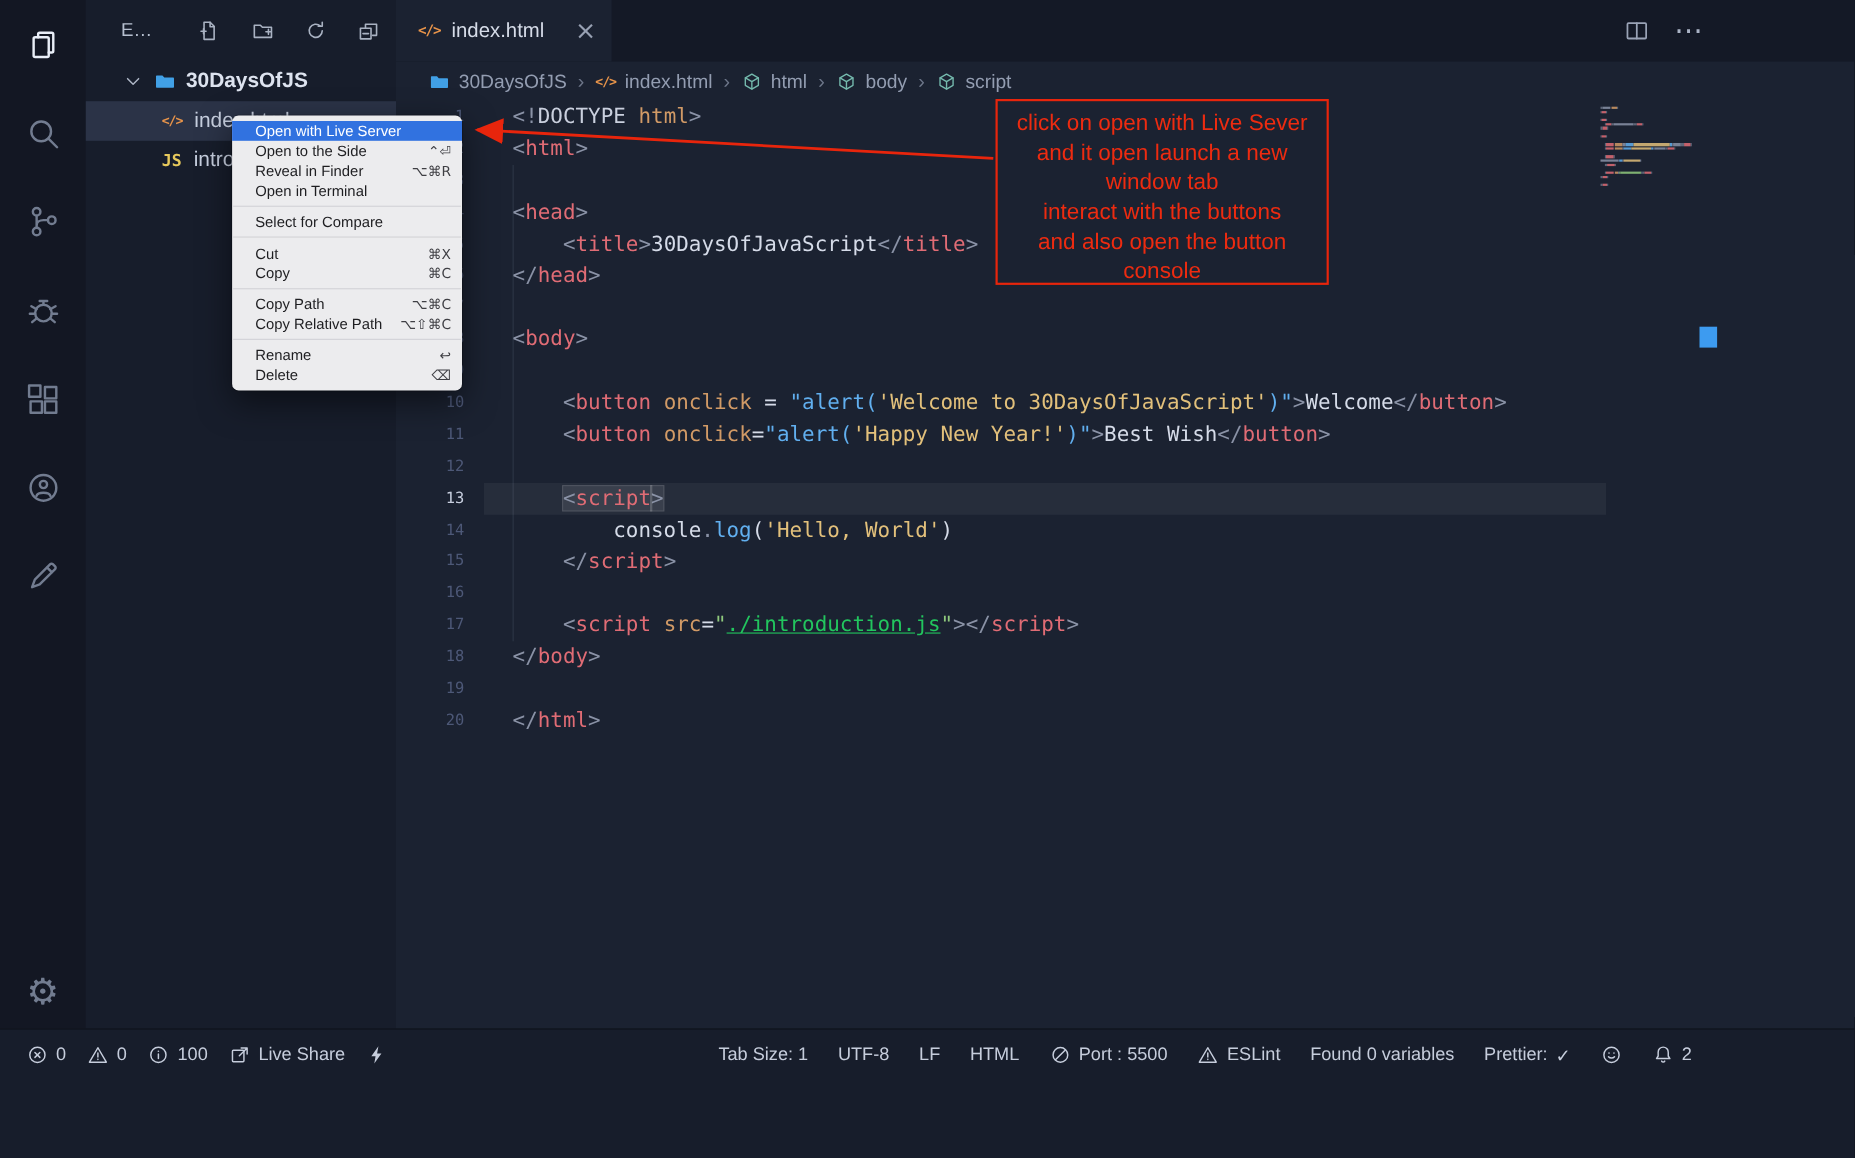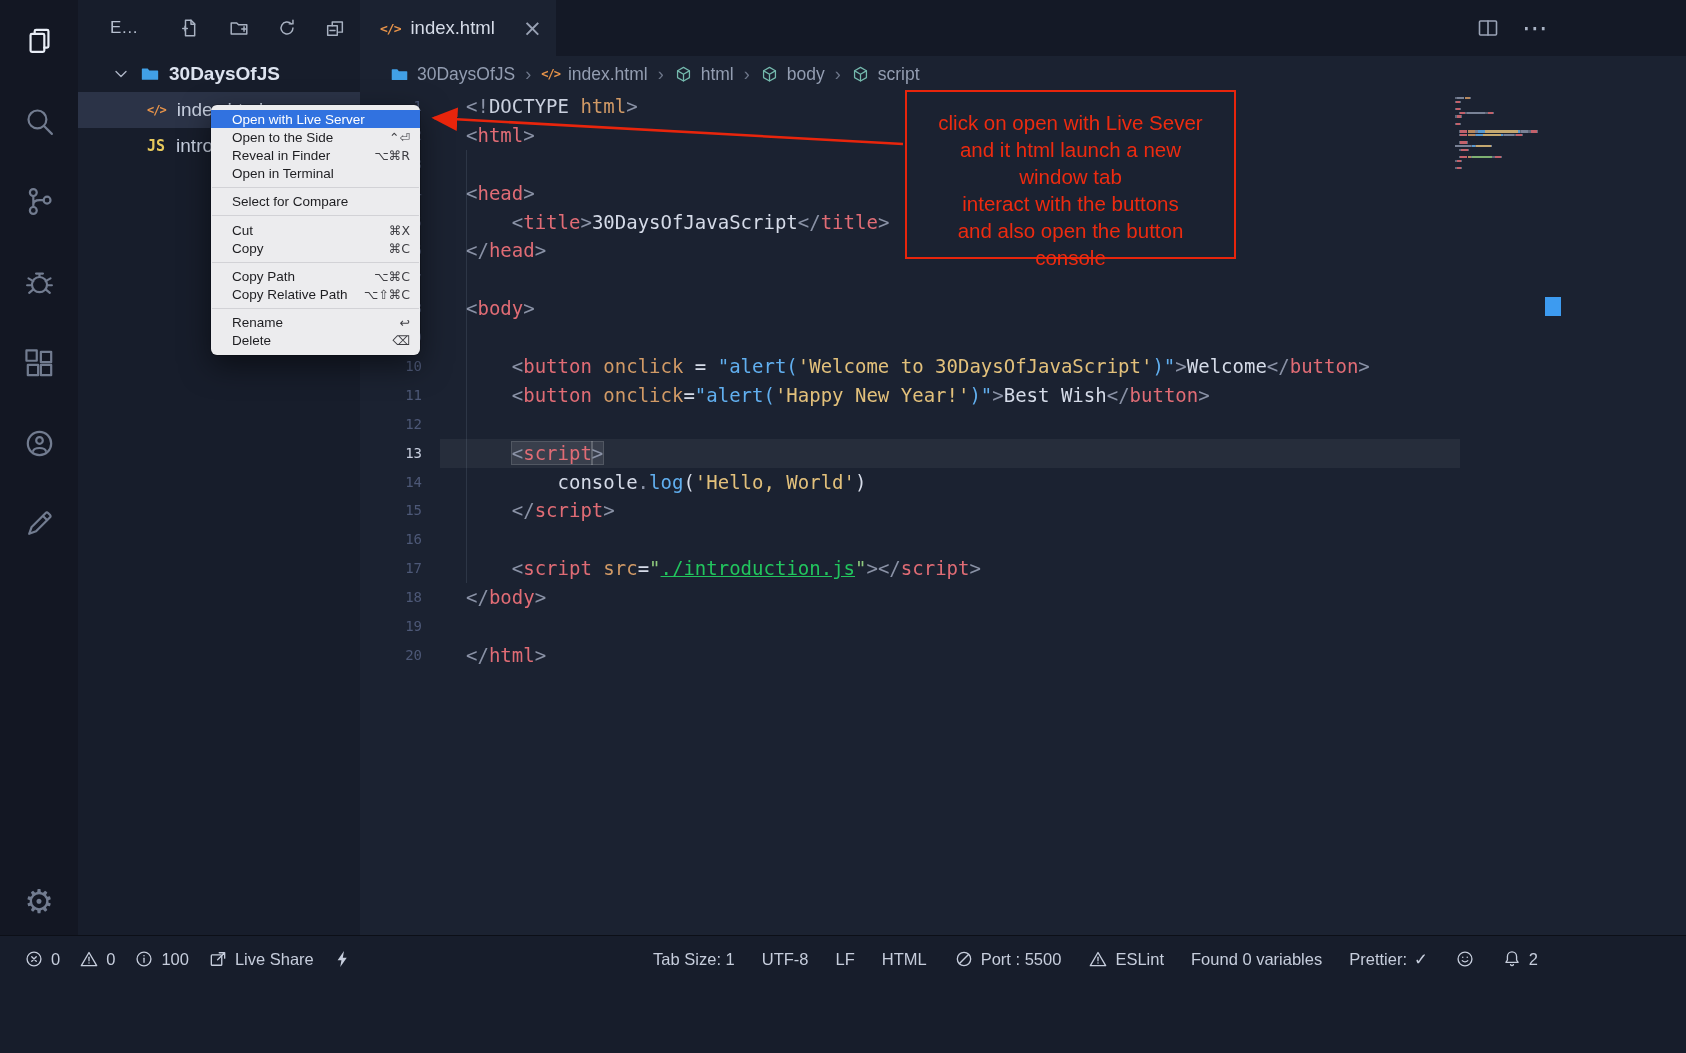--- a/index.html
+++ b/index.html
@@ -89,23 +89,23 @@
   
   .context-menu{position:absolute;left:211px;top:105px;width:209px;background:#ececee;border-radius:6px;
                 box-shadow:0 10px 30px rgba(0,0,0,.5),0 0 0 1px rgba(0,0,0,.18);padding:5px 0;z-index:55;}
   .mi{height:18.2px;display:flex;align-items:center;padding:0 10px 0 21px;font-size:13.5px;color:#1e1e21;
       cursor:pointer;font-family:"Liberation Sans",sans-serif;}
   .mi .sc{margin-left:auto;color:#3f3f44;font-family:"DejaVu Sans",sans-serif;font-size:12.5px;}
   .mi.hi{background:#3172e0;color:#fff;}
   .msep{height:1px;background:#d2d2d6;margin:4.5px 1px;}
 
   
-  .annotation-box{position:absolute;left:905px;top:90px;width:331px;height:169px;border:2.5px solid #e8250c;
+  .annotation-box{position:absolute;left:905px;top:90px;width:303px;height:169px;border:2.5px solid #e8250c;
                   color:#ed2b10;font-size:20.5px;line-height:27px;text-align:center;box-sizing:border-box;
-                  padding-top:17px;z-index:58;font-family:"Liberation Sans",sans-serif;}
+                  padding-top:6px;z-index:58;font-family:"Liberation Sans",sans-serif;}
   .arrow-overlay{position:absolute;left:0;top:0;z-index:60;pointer-events:none;}
   .icon{display:inline-flex;align-items:center;justify-content:center;}
 </style>
 </head>
 <body>
 
 <div class="app">
 
   <aside class="activity-bar" id="activity-bar">
       <div class="ab-icon active" style="top: 22px;">
@@ -483,21 +483,21 @@
         <span class="sc">↩</span>
       </div>
       <div class="mi">
         <span>Delete</span>
         <span class="sc">⌫</span>
       </div>
     </div>
 
   <div class="annotation-box" id="annotation">
       <div>click on open with Live Sever</div>
-      <div>and it html launch a new</div>
+      <div>and it open launch a new</div>
       <div>window tab</div>
       <div>interact with the buttons</div>
       <div>and also open the button</div>
       <div>console</div>
     </div>
 
   <svg class="arrow-overlay" width="1686" height="1053" viewBox="0 0 1686 1053">
     <defs>
       <marker id="ah" markerWidth="11" markerHeight="10" refX="9" refY="4.5" orient="auto">
         <path d="M0 0 L10 4.5 L0 9 z" fill="#e8250c"></path>

